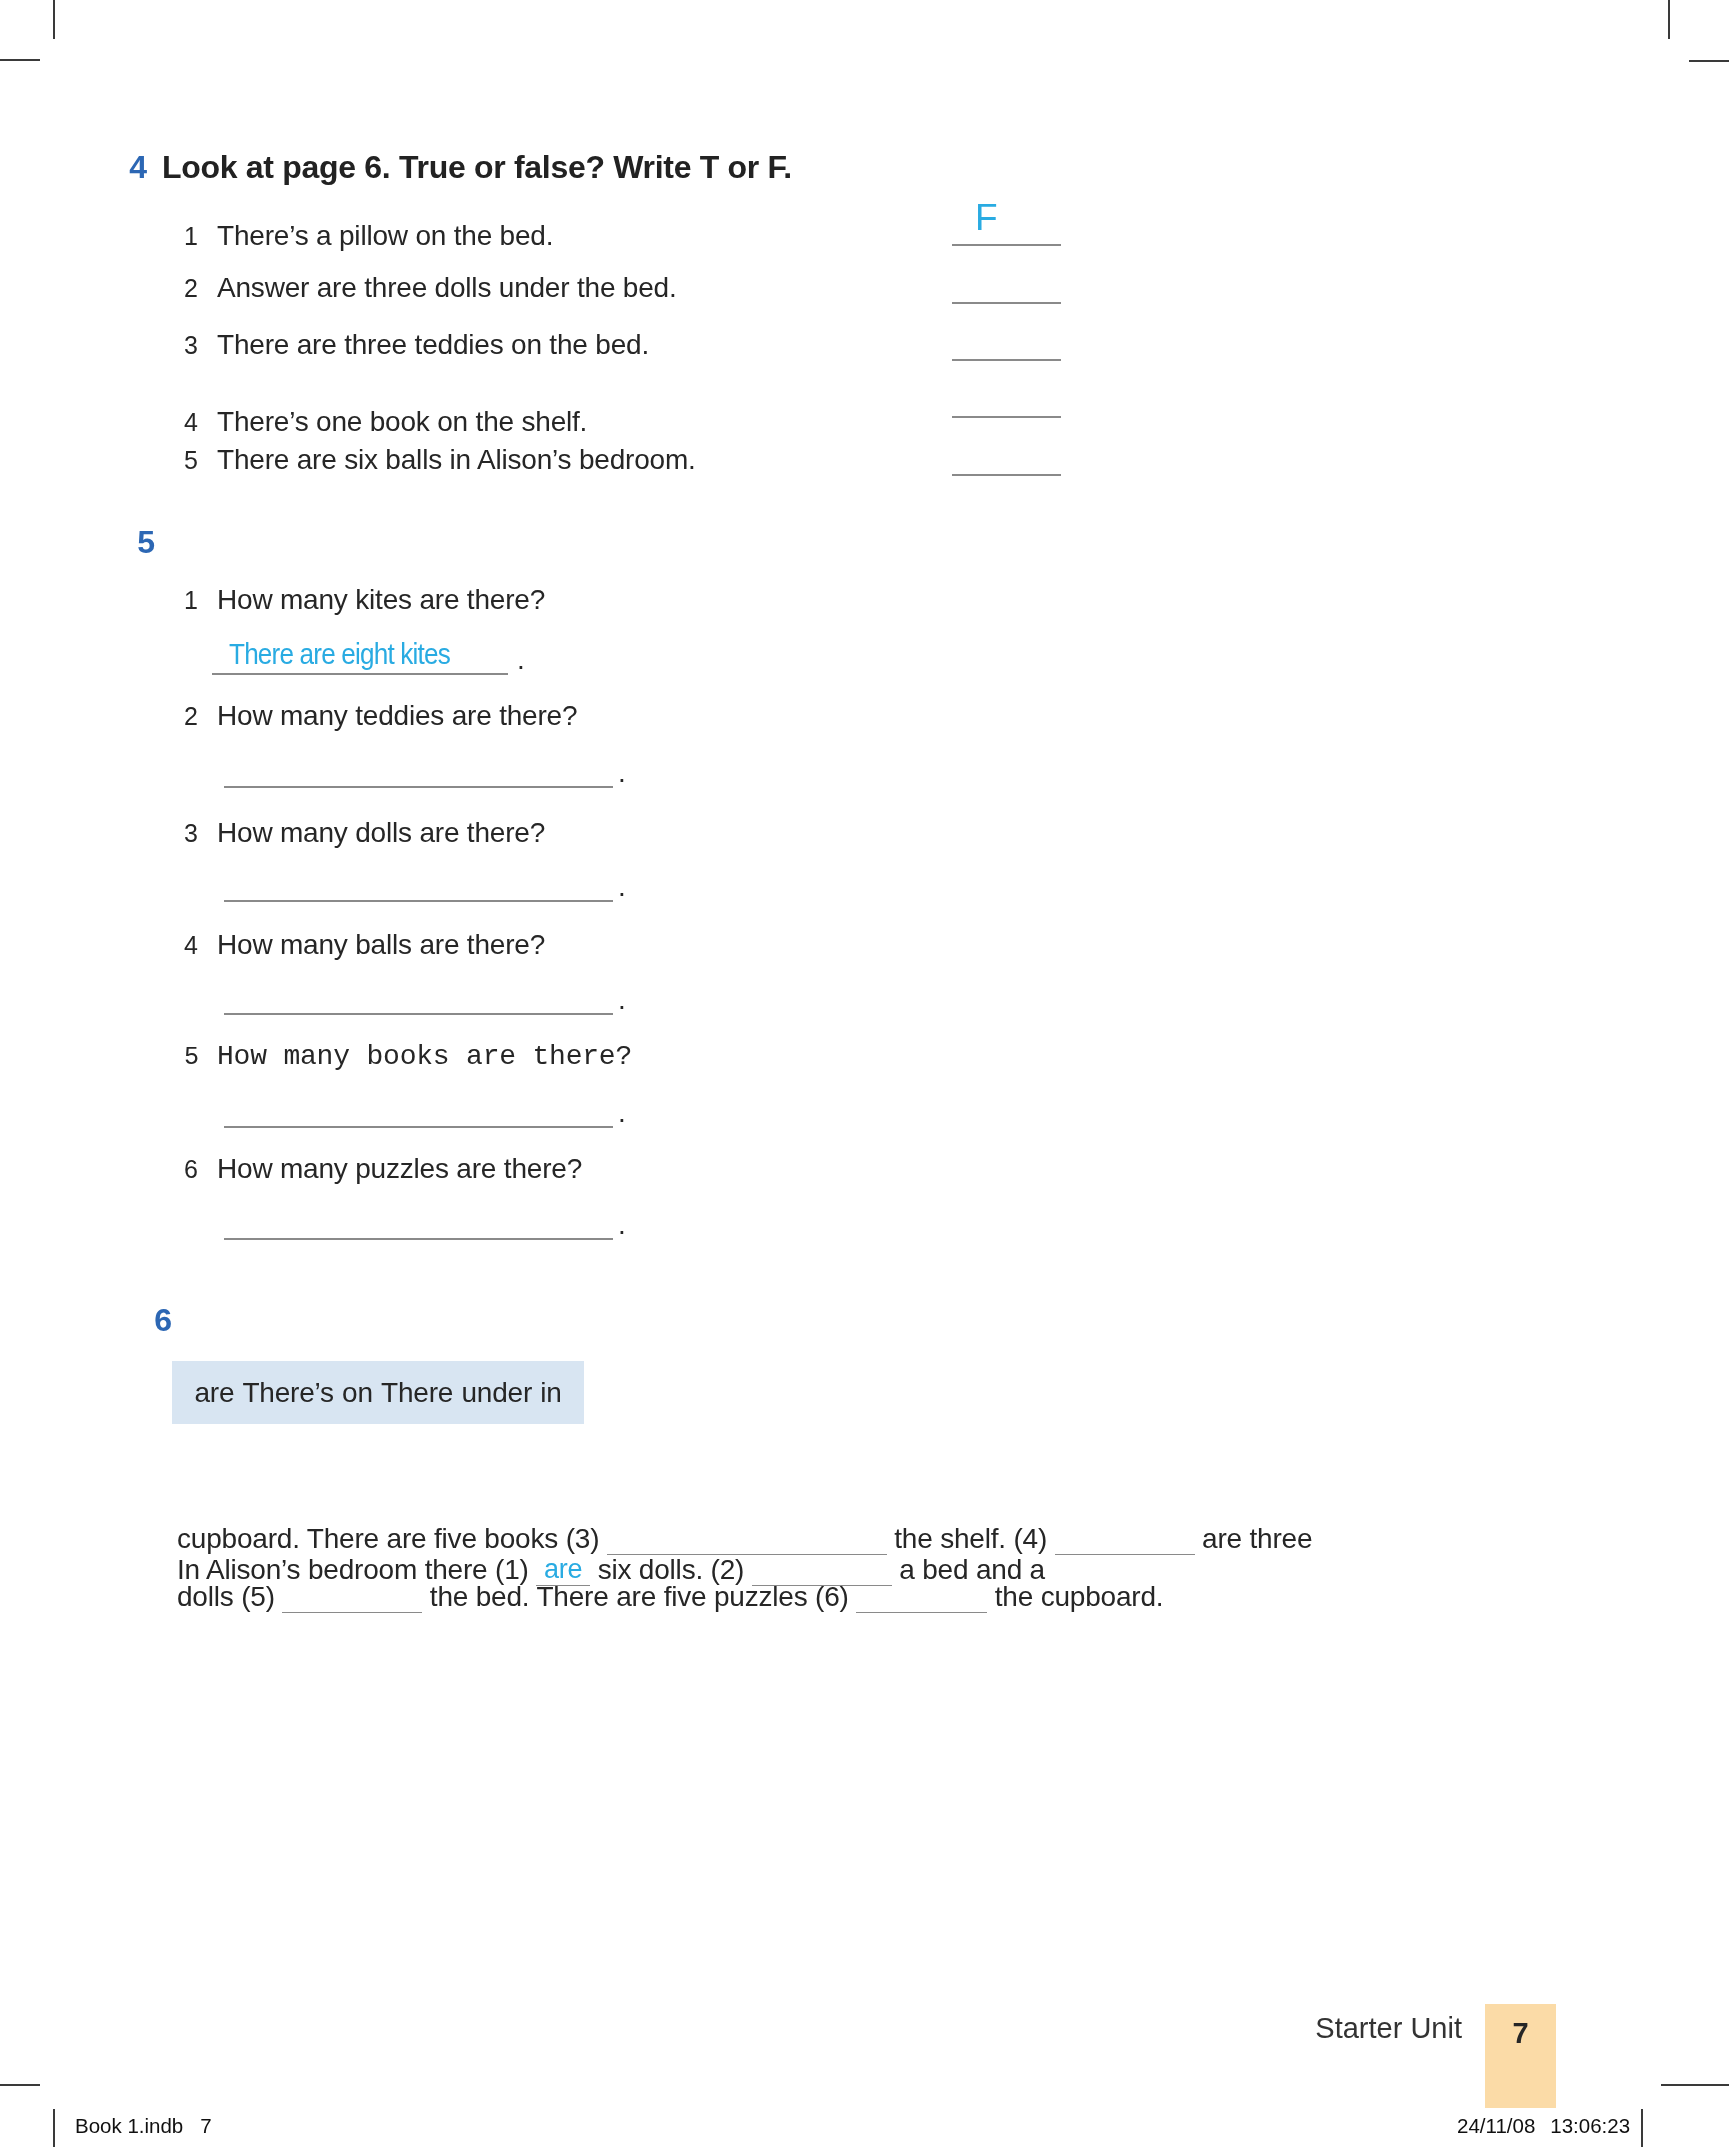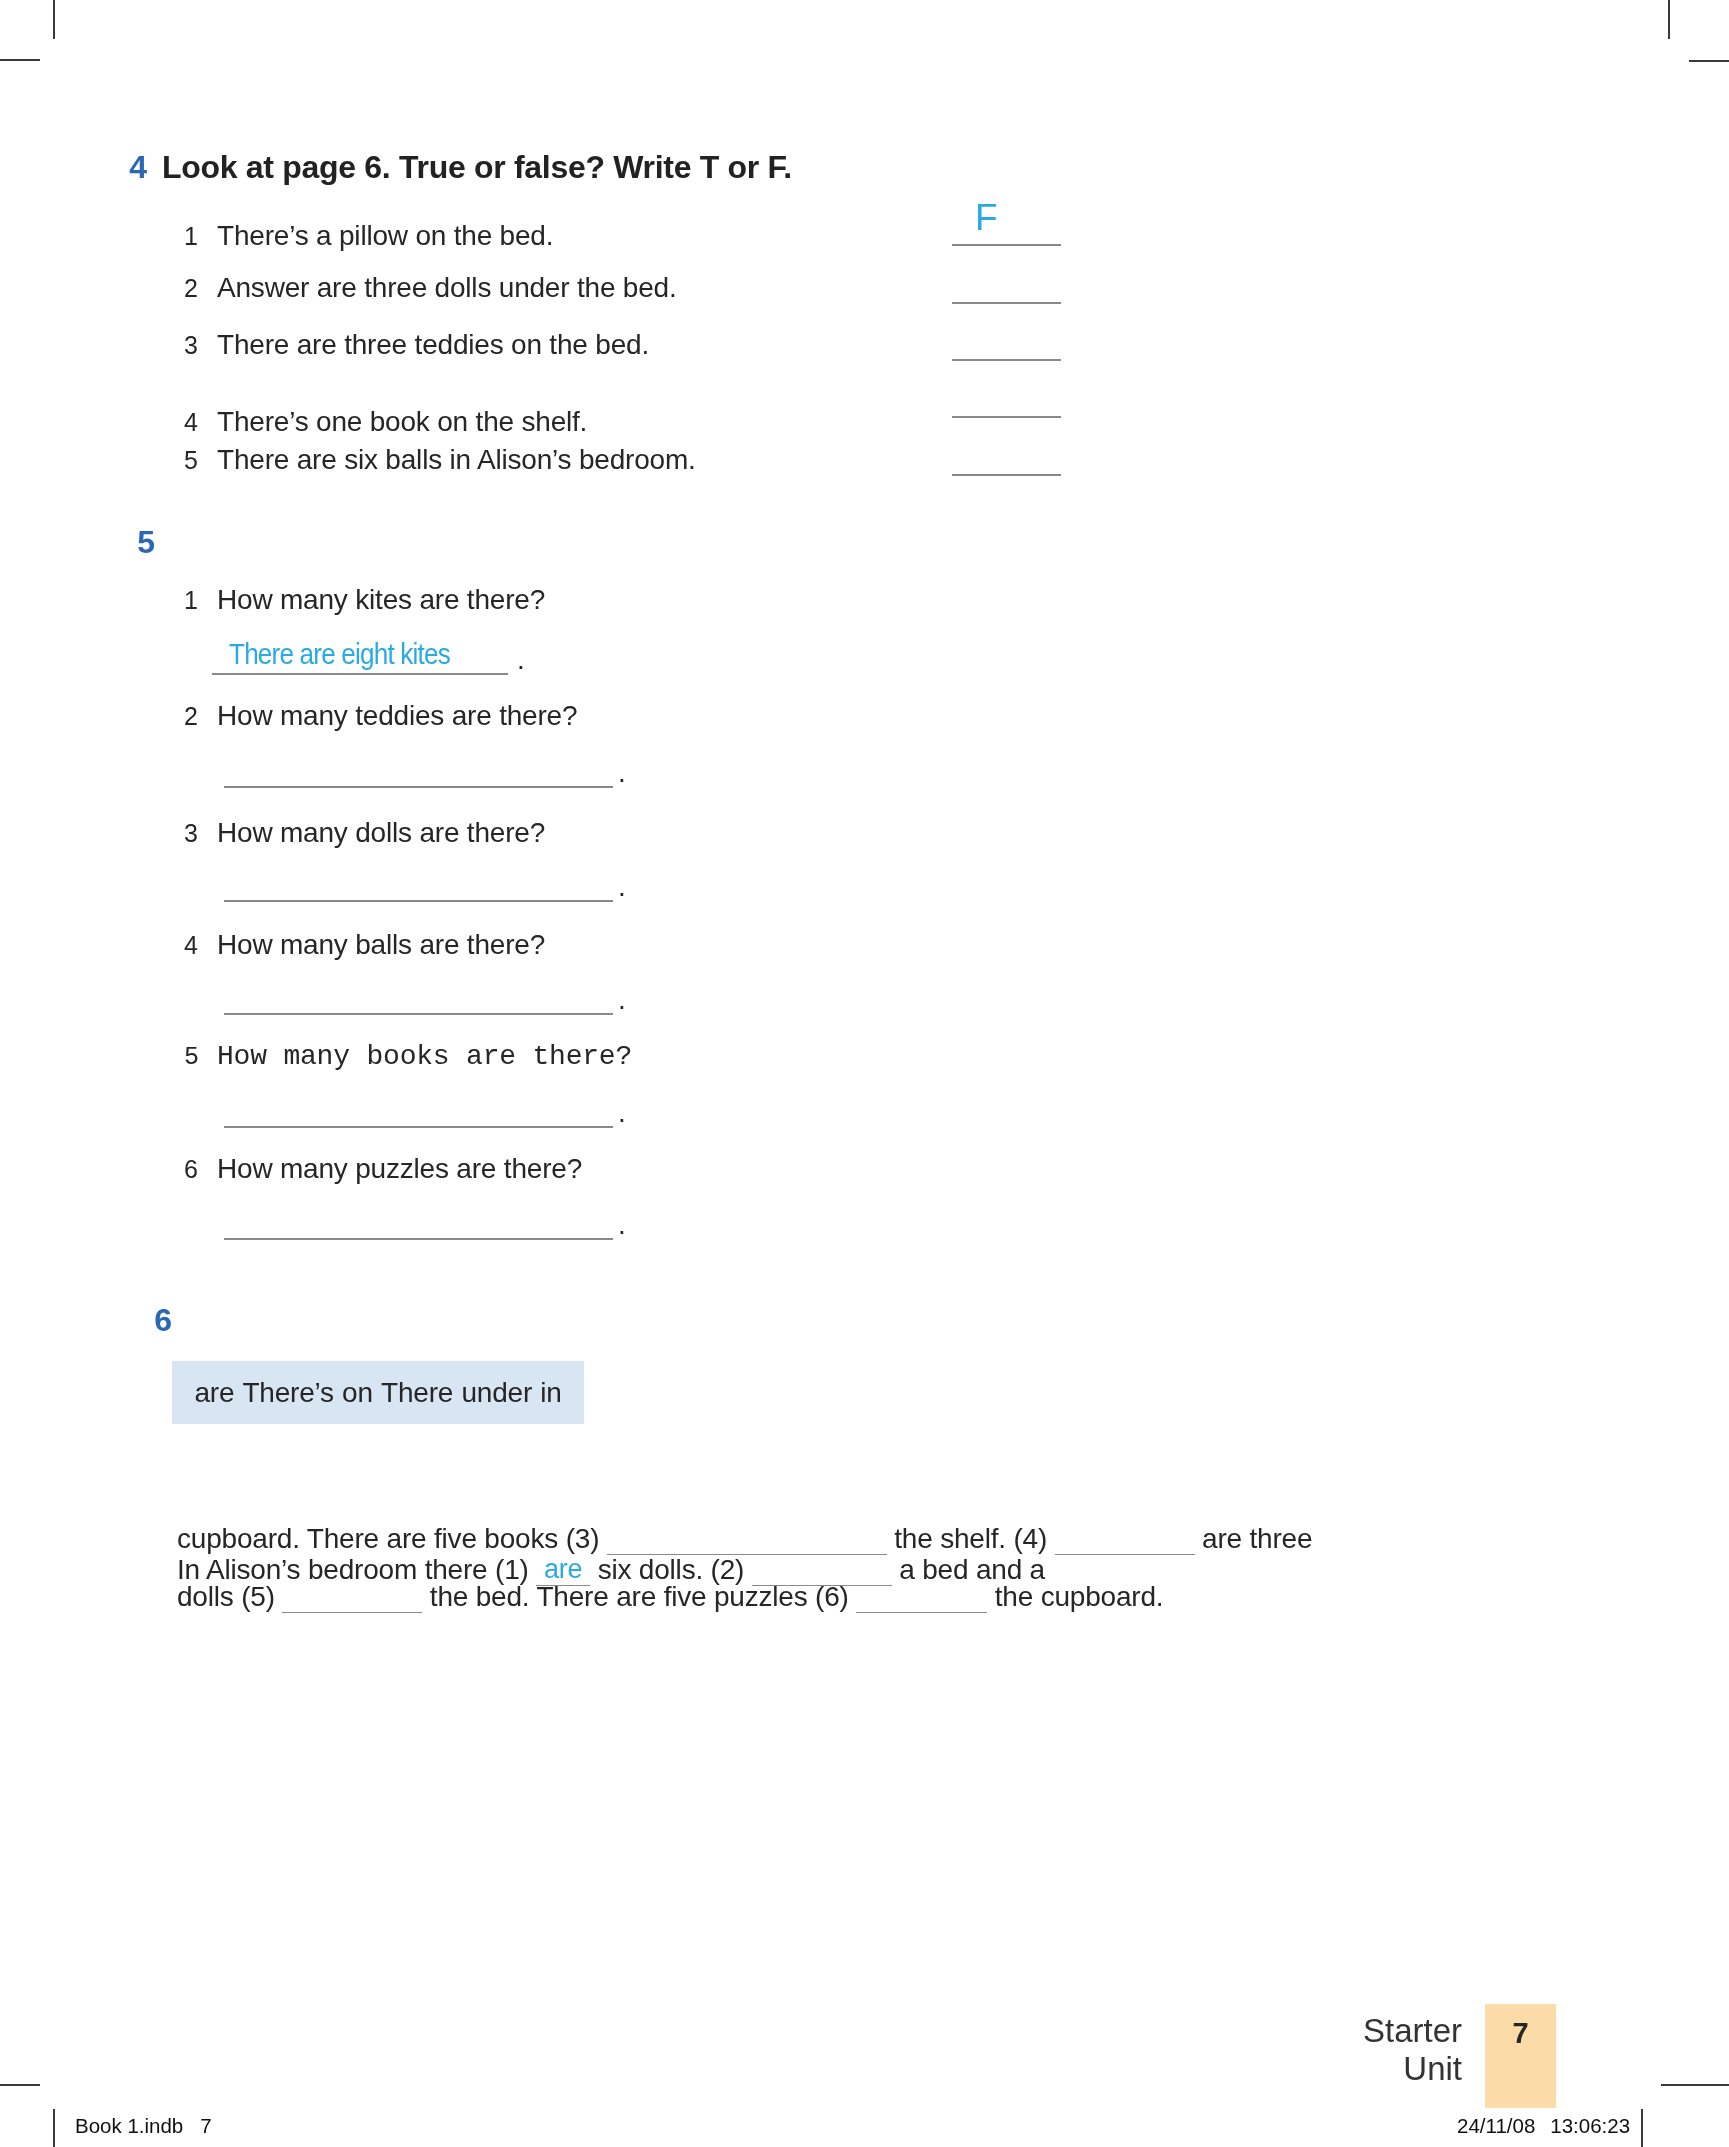--- a/index.html
+++ b/index.html
@@ -13,21 +13,21 @@
   .rule{position:absolute;height:1.9px;background:#8a8a8a;}
   .hand{position:absolute;color:#29abe2;white-space:nowrap;line-height:1;}
   .f-ans{font-size:37px;}
   .kites{font-size:29px;letter-spacing:-0.9px;transform:scaleX(.9);transform-origin:left;}
   .period{position:absolute;font-size:28px;line-height:30px;}
   .wordbank{position:absolute;background:#d8e5f2;display:flex;align-items:center;justify-content:space-between;
             padding:0 22.4px;box-sizing:border-box;font-size:28px;letter-spacing:-0.2px;}
   .para-line{position:absolute;font-size:28px;white-space:nowrap;letter-spacing:-0.2px;line-height:35px;}
   .blank{display:inline-block;height:24px;border-bottom:1.9px solid #8a8a8a;vertical-align:-6.5px;margin:0 7.5px;position:relative;}
   .hand2{position:absolute;left:0;right:0;bottom:1.9px;text-align:center;color:#29abe2;font-size:27px;line-height:1;}
-  .footer-unit{position:absolute;font-size:33px;color:#333;text-align:right;}
+  .footer-unit{position:absolute;font-size:29px;color:#333;text-align:right;}
   .pagebox{position:absolute;background:#fbdba7;text-align:center;}
   .pagebox .pnum{display:inline-block;margin-top:13px;font-weight:700;font-size:29px;color:#262626;}
   .meta{position:absolute;font-size:20.5px;color:#101010;white-space:nowrap;}
   .meta .gap{display:inline-block;margin-left:17px;}
 </style>
 </head>
 <body>
 
 <div class="page">
 

